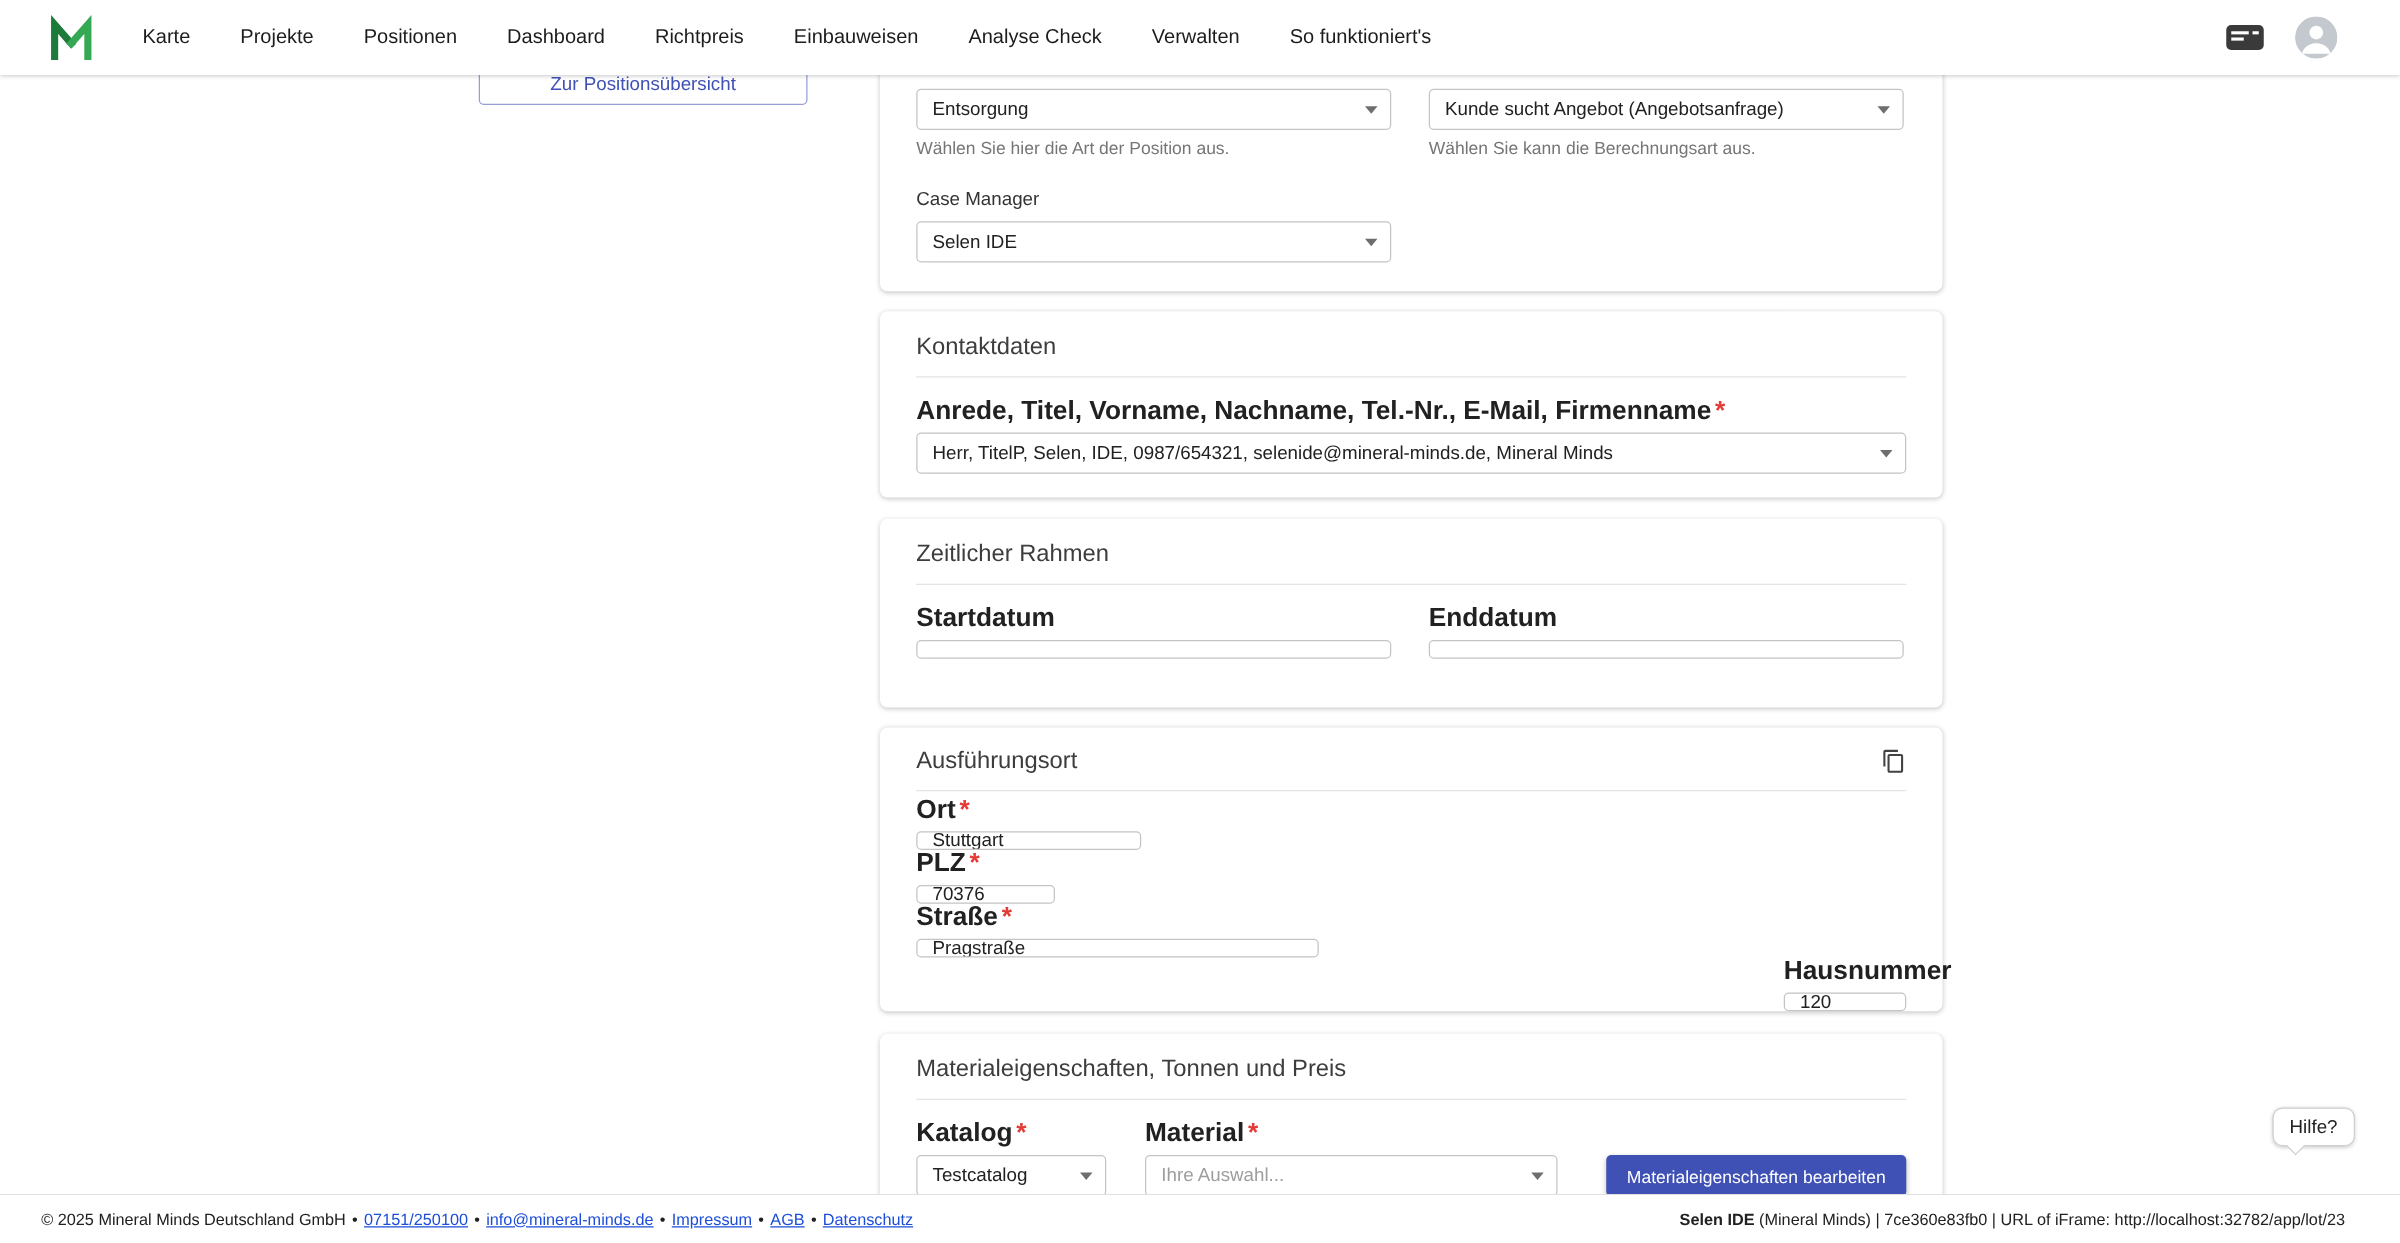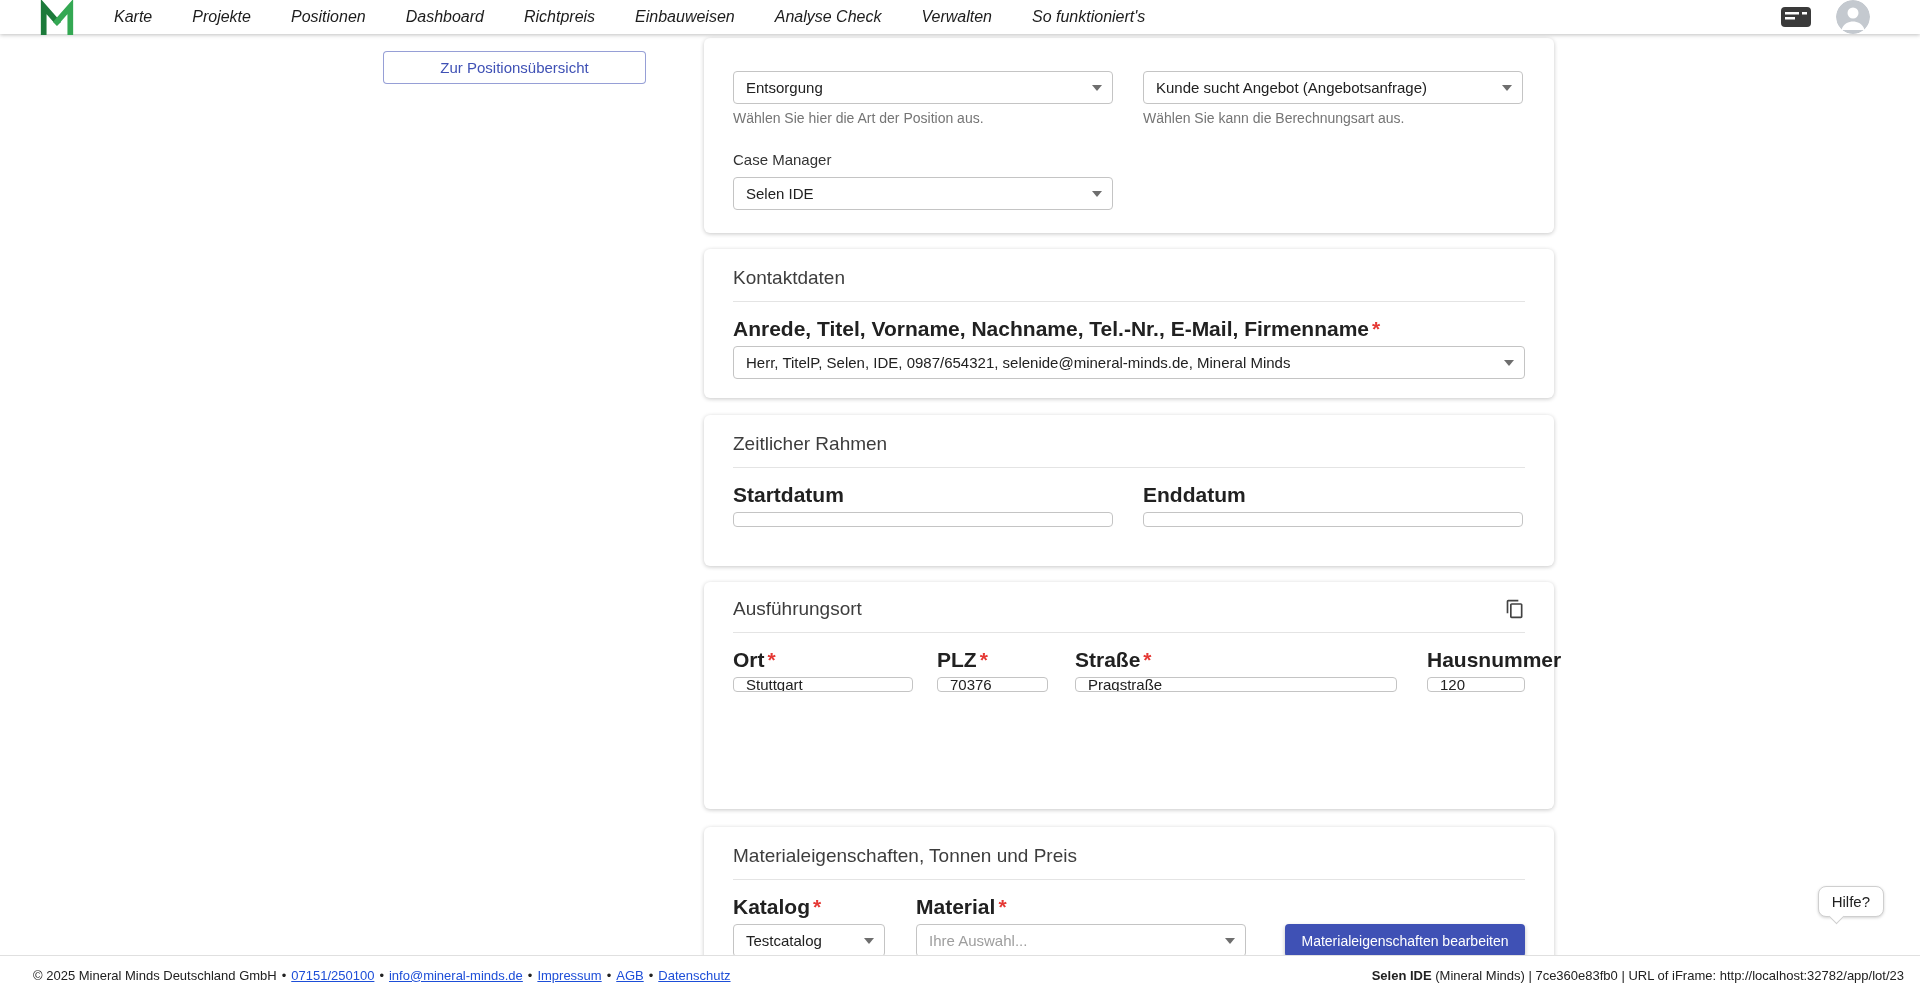--- a/index.html
+++ b/index.html
@@ -6,23 +6,23 @@
   html, body { width: 1920px; height: 994px; overflow: hidden; }
   body {
     font-family: "Liberation Sans", sans-serif;
     background: #ffffff;
     color: #212121;
     position: relative;
   }
 
   
   .navbar {
-    position: fixed; top: 0; left: 0; right: 0; height: 34px;
+    position: fixed; top: 0; left: 0; right: 0; height: 60px;
     background: #fff; display: flex; align-items: center;
-    box-shadow: 0 1px 4px rgba(0,0,0,0.25); z-index: 100; font-style: italic;
+    box-shadow: 0 1px 4px rgba(0,0,0,0.25); z-index: 100;
   }
   .logo-wrap { margin-left: 38px; width: 38px; height: 38px; display: flex; align-items: center; cursor: pointer; }
   .nav-links { display: flex; gap: 40px; margin-left: 38px; font-size: 16px; color: #1c1c1c; }
   .nav-link { white-space: nowrap; cursor: pointer; line-height: 50px; }
   .nav-right { margin-left: auto; display: flex; align-items: center; gap: 24px; margin-right: 50px; }
   .terminal-icon-wrap { cursor: pointer; display: flex; align-items: center; }
   .avatar-wrap { width: 34px; height: 34px; border-radius: 50%; overflow: hidden; cursor: pointer; }
 
   
   .back-btn {
@@ -78,21 +78,21 @@
   .helper-light { color: #b0b0b0; }
 
   .two-col { display: flex; gap: 30px; }
   .two-col .col { width: 380px; }
   .mt33 { margin-top: 33px; }
   .mt24 { margin-top: 24px; }
   .mt18 { margin-top: 18px; }
   .mt8  { margin-top: 8px; }
 
   
-  .loc-row { display: flex; margin-top: 18px; }
+  .loc-row { display: flex; margin-top: 6px; flex-direction: column; }
   .loc-col-ort   { width: 180px; margin-right: 24px; }
   .loc-col-plz   { width: 111px; margin-right: 27px; }
   .loc-col-str   { width: 322px; }
   .loc-col-haus  { width: 98px; margin-left: auto; }
 
   
   .mat-labels { display: flex; margin-top: 18px; }
   .mat-controls { display: flex; margin-top: 8px; align-items: center; }
   .mat-col-katalog { width: 152px; margin-right: 31px; }
   .mat-col-material { width: 330px; }
@@ -117,21 +117,21 @@
     width: 10px; height: 10px; background: #fff;
     border-left: 1px solid #cfcfcf; border-bottom: 1px solid #cfcfcf;
     transform: rotate(-45deg);
   }
 
   
   .footer {
     position: fixed; left: 0; right: 0; bottom: 0; height: 39px; background: #fff;
     border-top: 1px solid #e0e0e0; z-index: 105;
     display: flex; align-items: center; justify-content: space-between;
-    padding: 0 16px 0 33px; font-size: 13px; color: #212121;
+    padding: 0 44px 0 33px; font-size: 13px; color: #212121;
   }
   .footer-left { display: flex; align-items: center; white-space: nowrap; }
   .footer-link { text-decoration: underline; cursor: pointer; color: #1d4ed8; }
   .sep { margin: 0 5px; }
   .footer-right { white-space: nowrap; }
   .session-bold { font-weight: 700; }
 </style>
 </head>
 <body>
 

